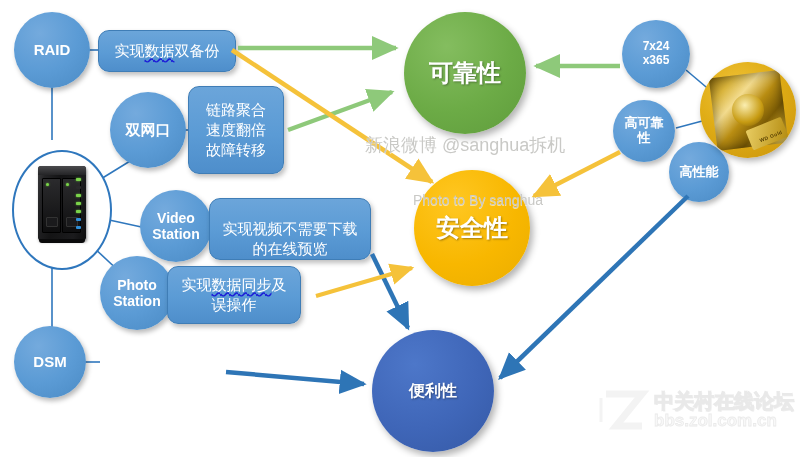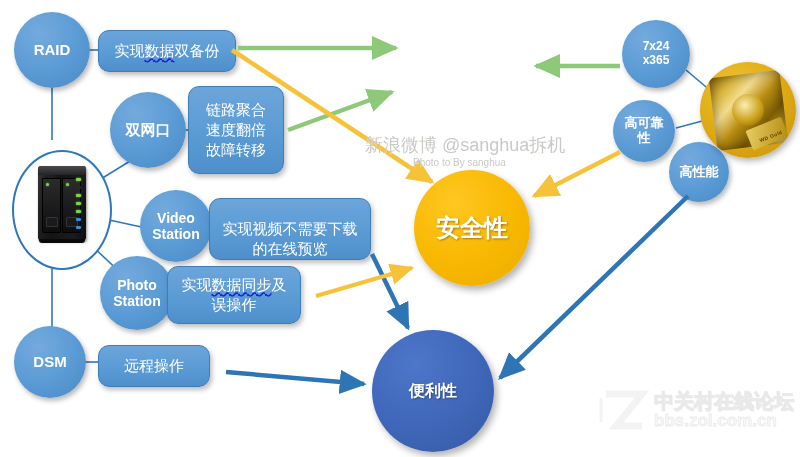--- a/index.html
+++ b/index.html
@@ -68,21 +68,21 @@
   #hdd .spindle{position:absolute;left:33%;top:33%;width:34%;height:34%;border-radius:50%;
        background:radial-gradient(circle at 40% 35%,#fbeeb0,#c79b12 60%,#6e5104 100%);}
   #hdd .arm{position:absolute;right:10%;bottom:14%;width:40%;height:22%;
        background:linear-gradient(120deg,#e8cc62,#b58d12);transform:rotate(-22deg);border-radius:2px;}
   #hdd .brand{position:absolute;right:14%;bottom:20%;font-size:5px;color:#5b4304;
        font-weight:bold;transform:rotate(-22deg);letter-spacing:.4px;}
 
   .wm-center{position:absolute;z-index:5;color:#c9c9c6;white-space:nowrap;
        text-shadow:0 1px 0 rgba(255,255,255,.55);}
   #wm-line1{font-size:18px;}
-  #wm-line2{font-size:10px;}
+  #wm-line2{font-size:14px;margin-top:35px;}
 
   #wm-zol{position:absolute;z-index:5;display:flex;align-items:center;opacity:.62;}
   #wm-zol .zmark{width:52px;height:44px;position:relative;margin-right:4px;}
   #wm-zol .zmark svg{width:52px;height:44px;}
   #wm-zol .ztext{line-height:1.04;}
   #wm-zol .zt1{font-size:20px;font-weight:bold;color:#f2f2f2;
        -webkit-text-stroke:1px #dcdcdc;text-shadow:1px 1px 0 #e6e6e6;}
   #wm-zol .zt2{font-size:17px;font-weight:bold;color:#f4f4f4;
        -webkit-text-stroke:.8px #dedede;}
 </style>
@@ -175,24 +175,24 @@
   <div class="callout" style="left:209px;top:198px;width:160px;height:60px;font-size:15px;justify-content:flex-end;">
     <span class="ln">实现视频不需要下载</span>
     <span class="ln">的在线预览</span>
   </div>
 
   <div class="callout" style="left:167px;top:266px;width:132px;height:56px;font-size:15px;">
     <span class="ln">实现<span class="misspell">数据同步</span>及</span>
     <span class="ln">误操作</span>
   </div>
 
-  <div class="callout" style="left:98px;top:345px;width:110px;height:40px;font-size:15px;">
-    <span class="ln">远程操作</span>
-  </div>
-
+
+  <div class="bigcircle c-green" style="left:404px;top:12px;width:122px;height:122px;font-size:24px;">
+    <span class="lbl">可靠性</span>
+  </div>
 
   <div class="bigcircle c-amber" style="left:414px;top:170px;width:116px;height:116px;font-size:24px;">
     <span class="lbl">安全性</span>
   </div>
 
   <div class="bigcircle c-blue" style="left:372px;top:330px;width:122px;height:122px;font-size:16px;">
     <span class="lbl">便利性</span>
   </div>
 
   <div class="node" style="left:622px;top:20px;width:68px;height:68px;font-size:12px;">

